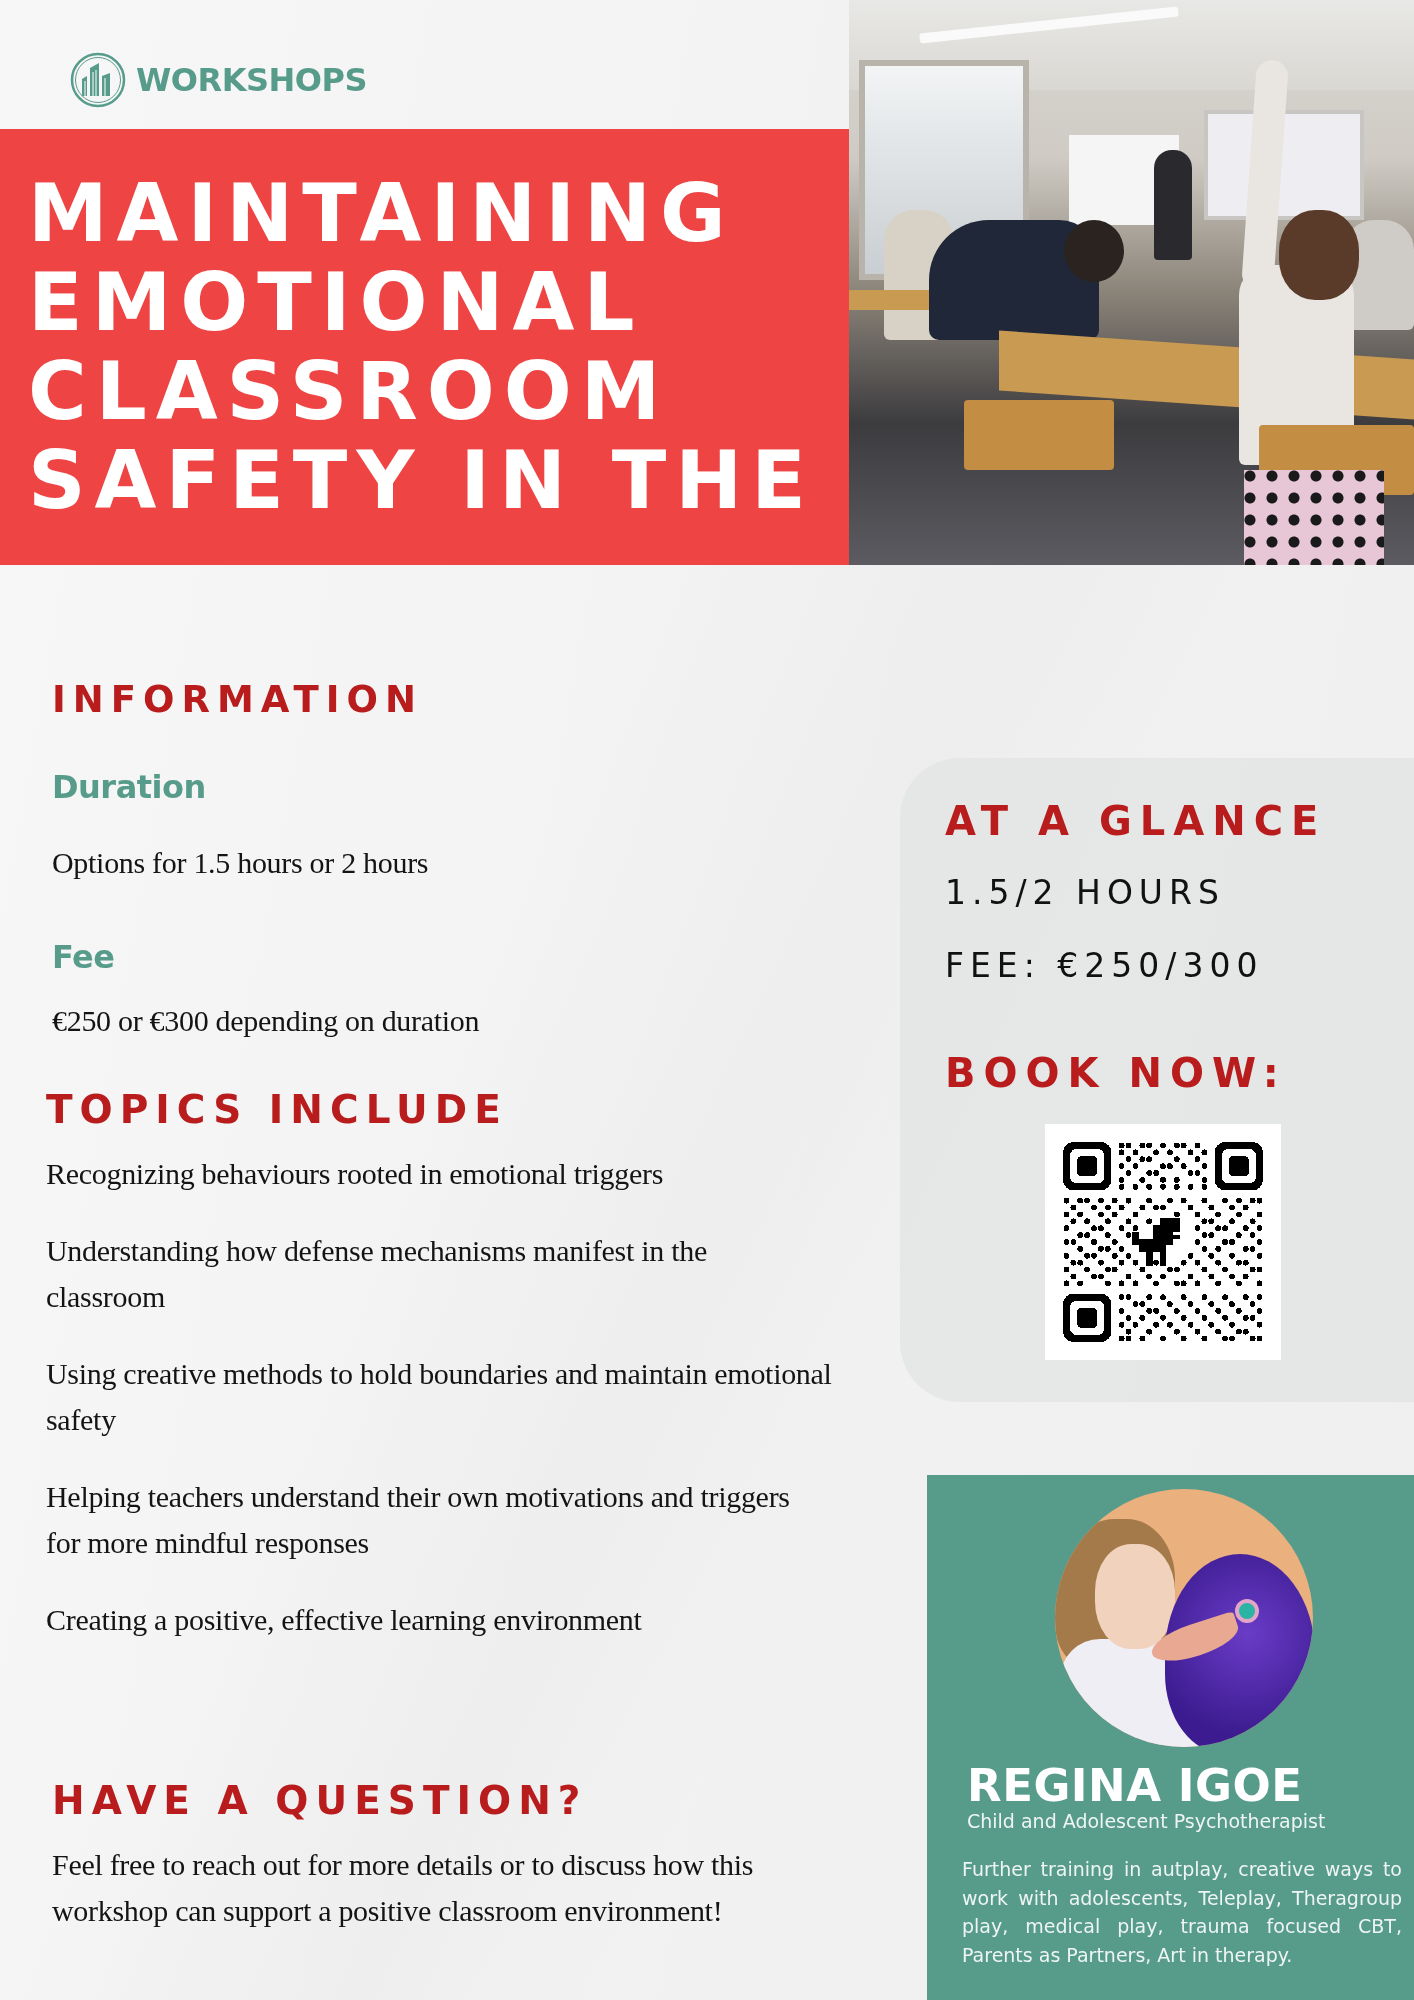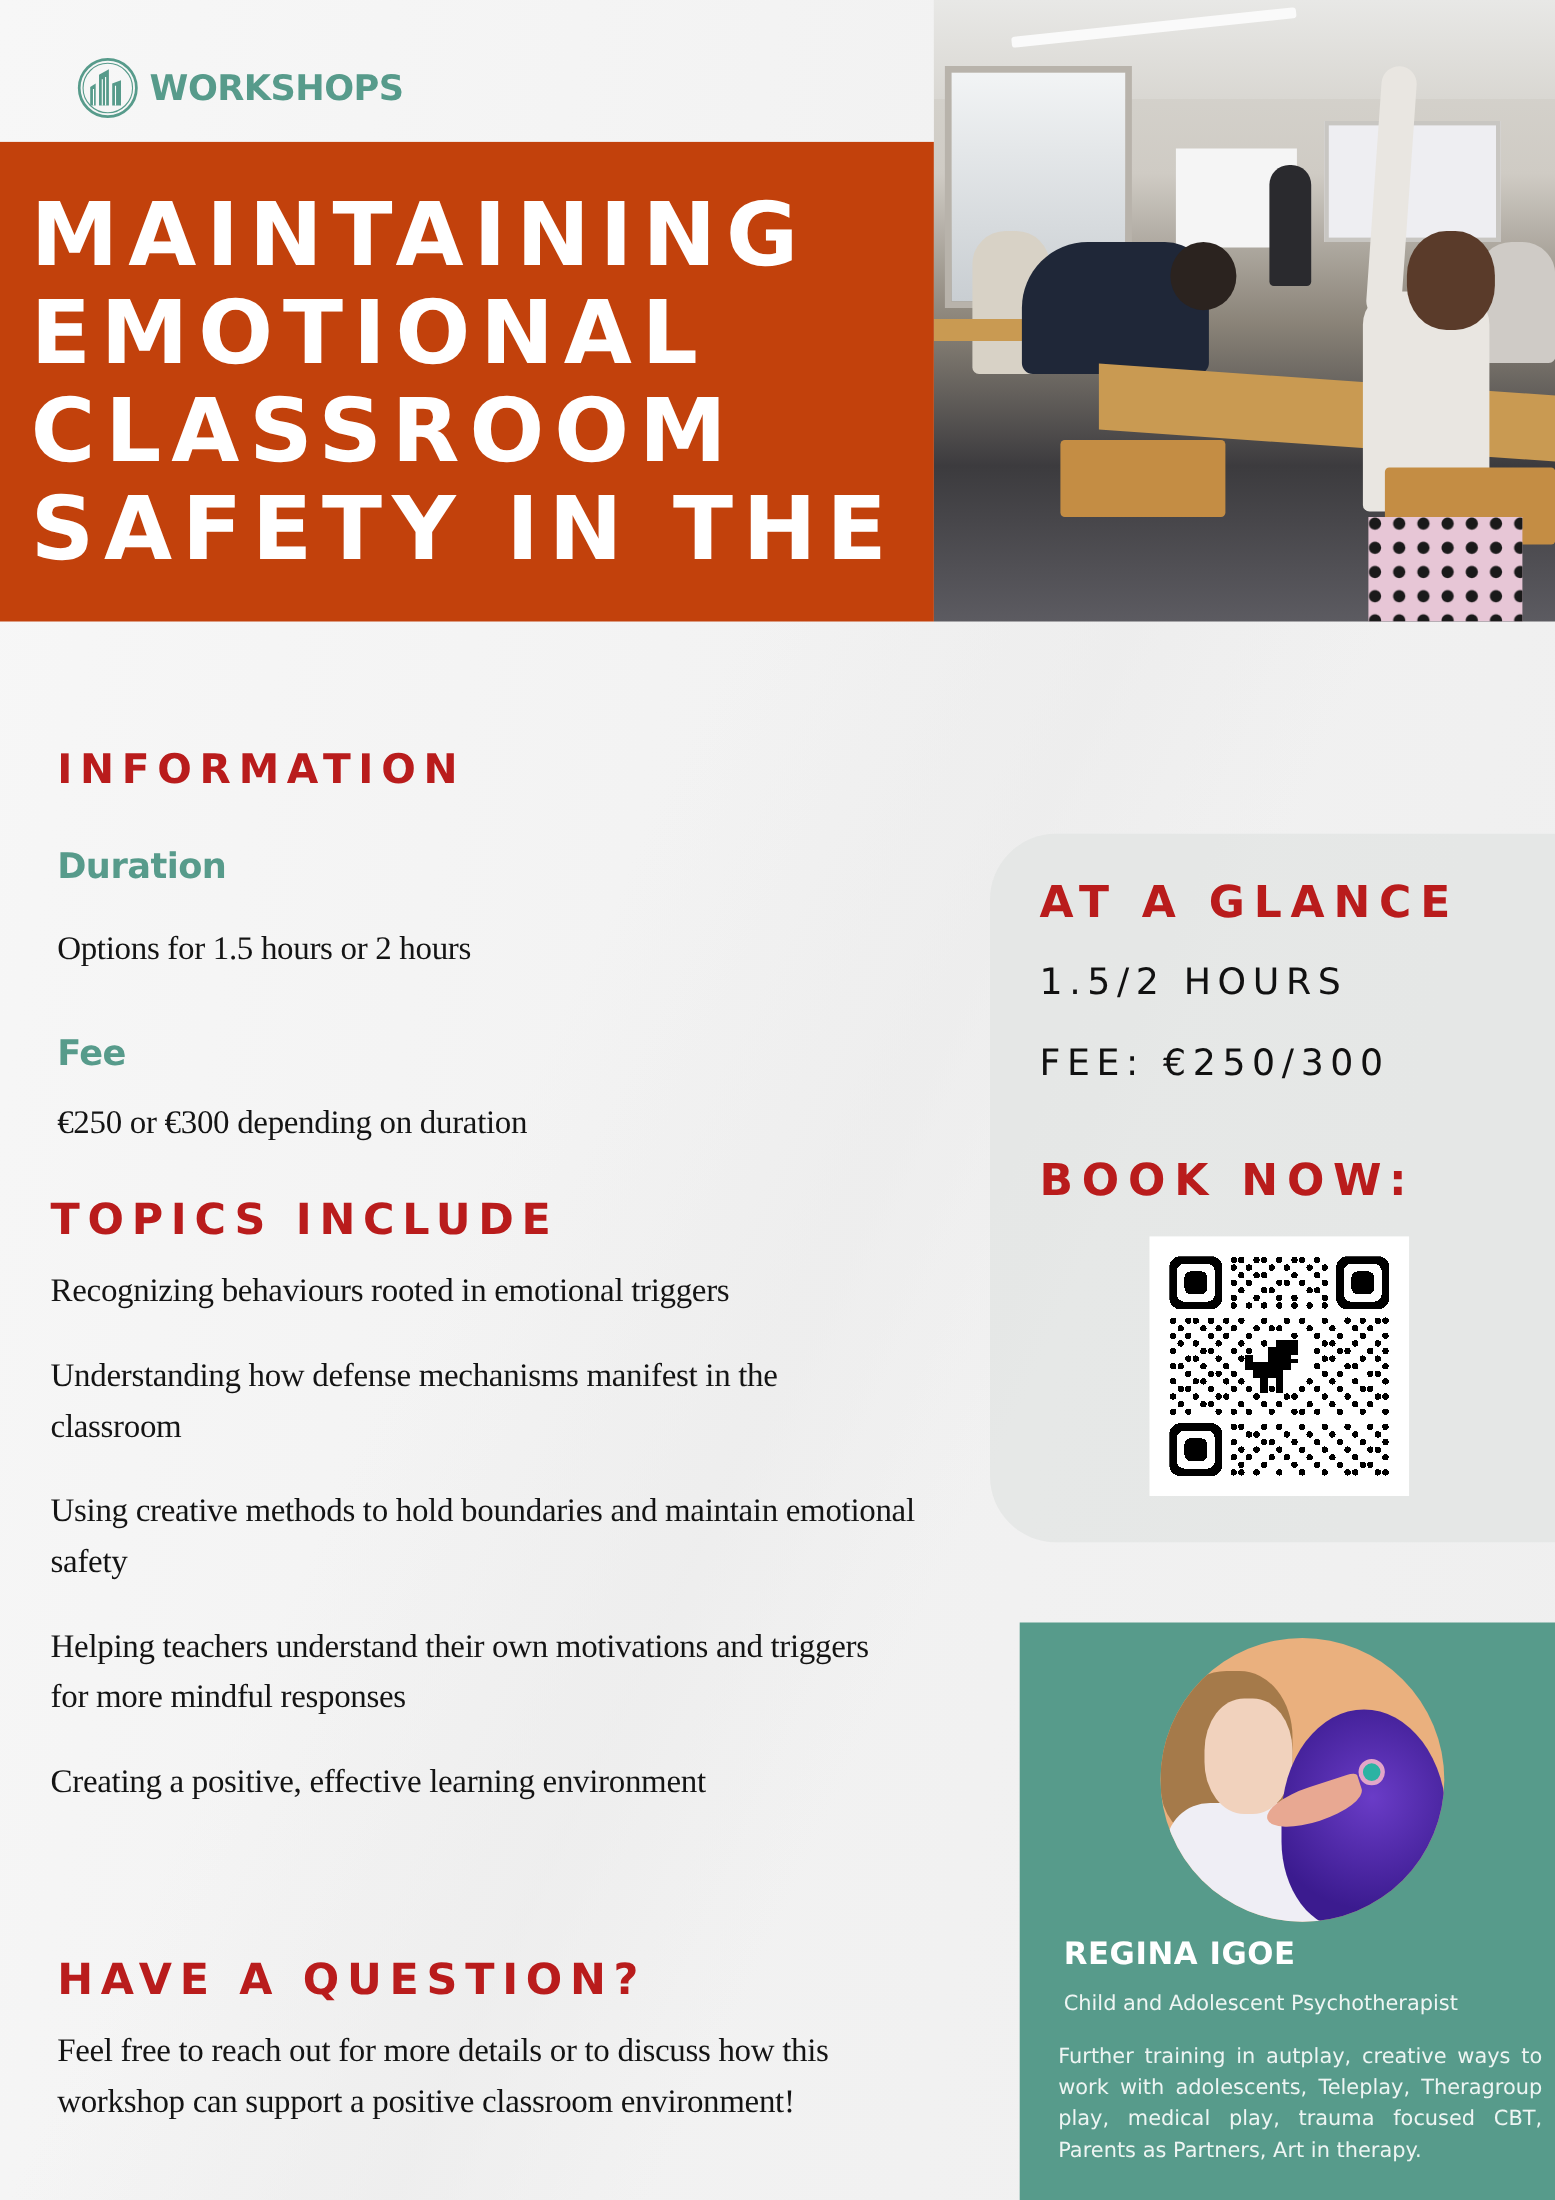--- a/index.html
+++ b/index.html
@@ -23,21 +23,21 @@
   .logo { left: 70px; top: 52px; display: flex; align-items: center; gap: 10px; }
   .logo-icon { width: 56px; height: 56px; }
   .logo-text {
     font-family: "DejaVu Sans", sans-serif; font-weight: bold;
     font-size: 32px; color: #579b8b; letter-spacing: -0.5px;
   }
 
   
   .title-band {
     left: 0; top: 129px; width: 849px; height: 436px;
-    background: #c2410c;
+    background: #ef4444;
   }
   .title-text {
     position: absolute; left: 28px; top: 40px;
     font-family: "DejaVu Sans", sans-serif; font-weight: bold;
     color: #fff; font-size: 80px; line-height: 89px;
     letter-spacing: 9px;
   }
   .title-text span { display: block; white-space: nowrap; }
 
   
@@ -124,21 +124,21 @@
   .avatar .hair { position:absolute; left:0; top:30px; width:120px; height:150px; background:#a57a4a; border-radius:50% 40% 30% 30%; }
   .avatar .face { position:absolute; left:40px; top:55px; width:80px; height:105px; background:#f1d2bd; border-radius:45%; }
   .avatar .shirt { position:absolute; left:5px; top:150px; width:140px; height:120px; background:#efeef5; border-radius:40px 40px 0 0; }
   .avatar .bird { position:absolute; left:110px; top:65px; width:150px; height:200px; background:radial-gradient(circle at 55% 40%, #6a3cc7, #3b1b8f 70%); border-radius:50% 50% 40% 40%; }
   .avatar .beak { position:absolute; left:95px; top:135px; width:90px; height:32px; background:#e8a892; border-radius:50% 10% 50% 50%; transform:rotate(-18deg); }
   .avatar .eye { position:absolute; left:180px; top:110px; width:24px; height:24px; background:#2bb3a3; border:4px solid #e3a6c8; border-radius:50%; }
 
   .bio-name {
     position: absolute; left: 40px; top: 284px;
     font-family: "DejaVu Sans", sans-serif; font-weight: bold;
-    font-size: 28px; color: #fff; letter-spacing: 0.5px; white-space: nowrap; text-align: center;
+    font-size: 45px; color: #fff; letter-spacing: 0.5px; white-space: nowrap; text-align: center;
   }
   .bio-role {
     position: absolute; left: 40px; top: 335px;
     font-family: "DejaVu Sans", sans-serif;
     font-size: 19px; color: #eef5f3; white-space: nowrap;
   }
   .bio-desc {
     position: absolute; left: 35px; top: 380px; width: 440px;
     font-family: "DejaVu Sans", sans-serif;
     font-size: 19px; line-height: 28.5px; color: #eef5f3;

